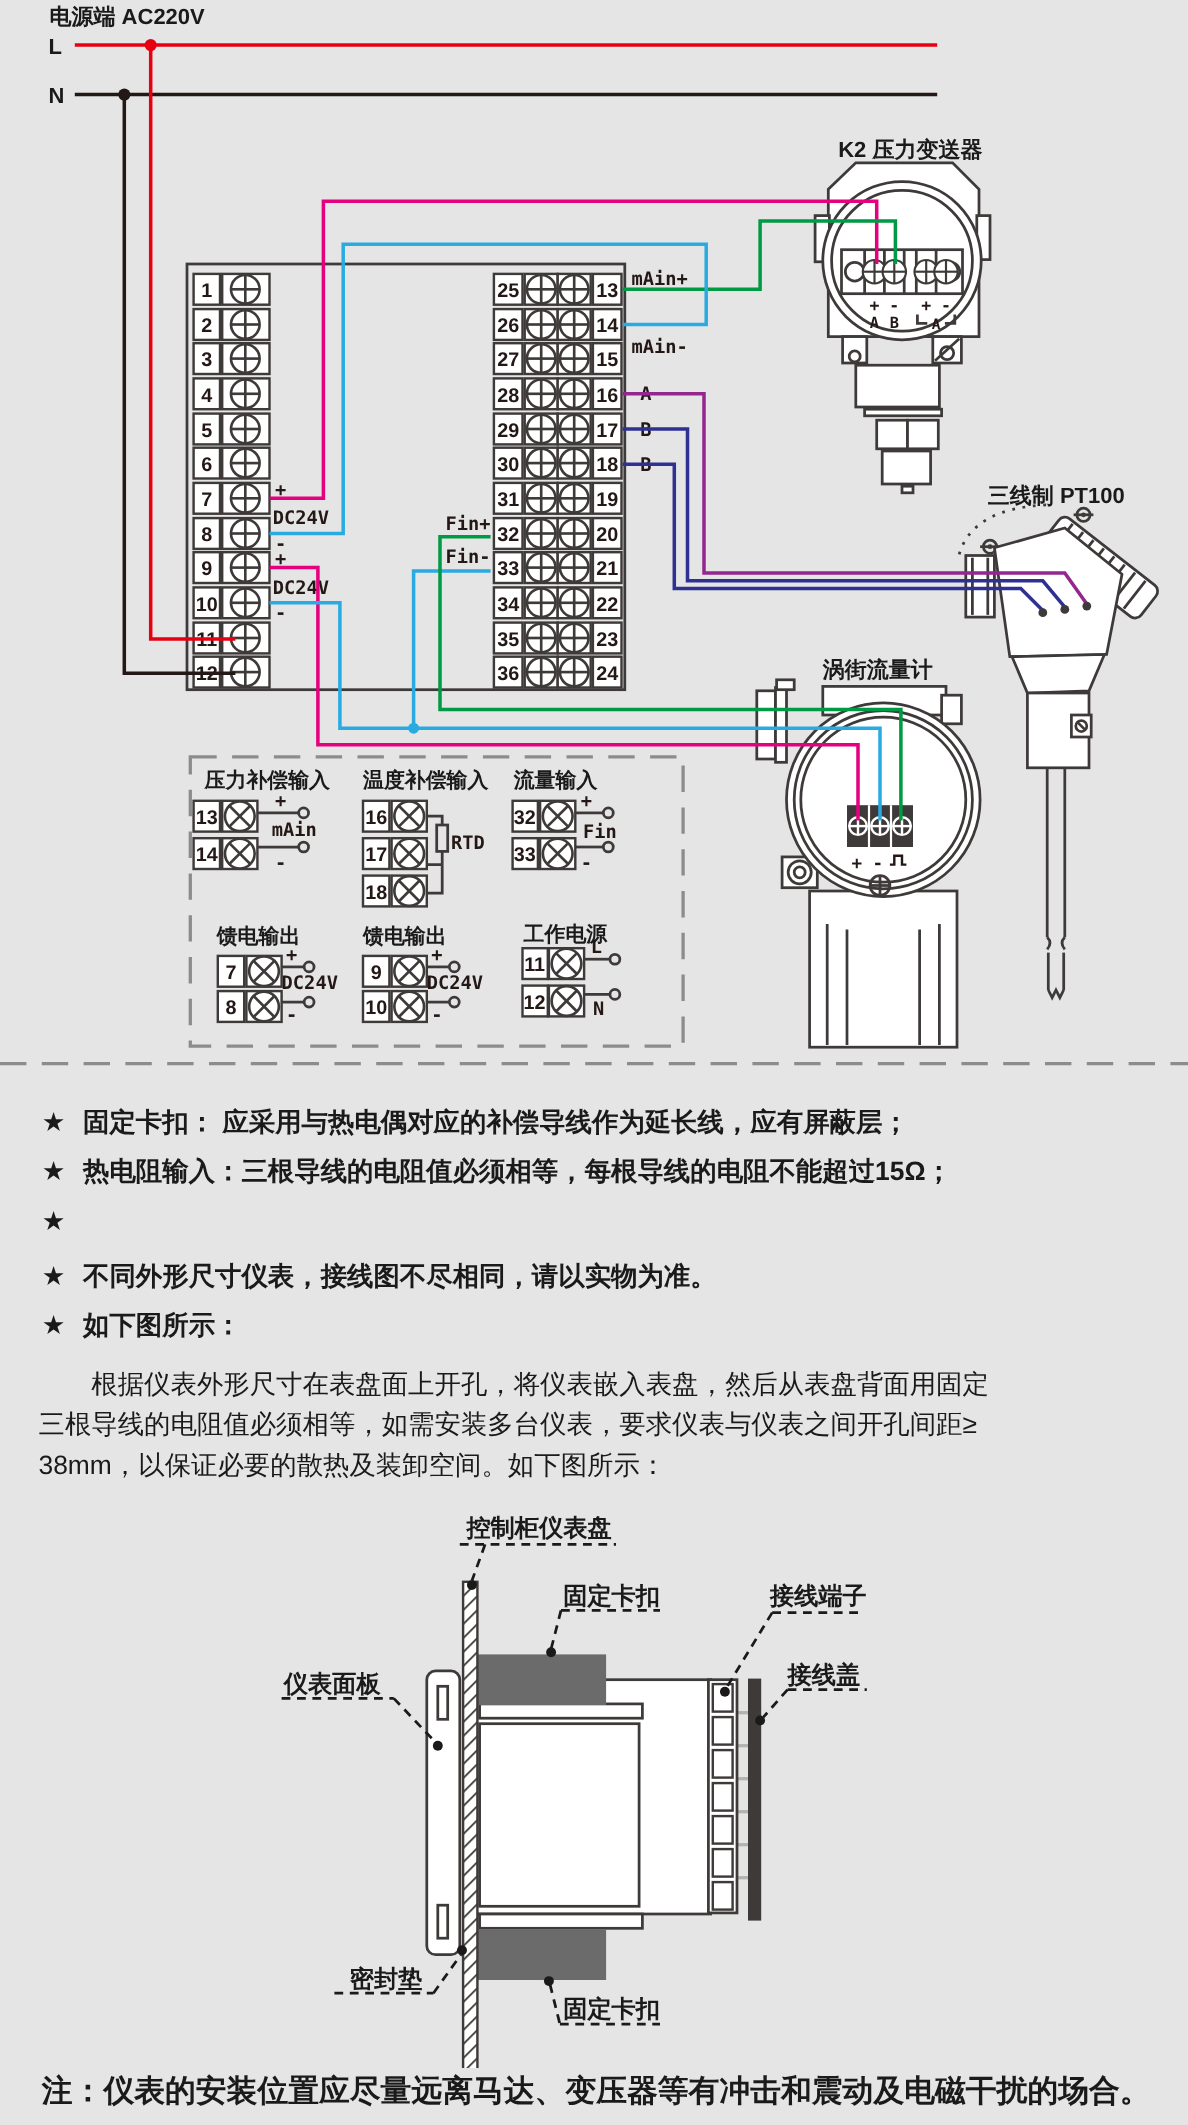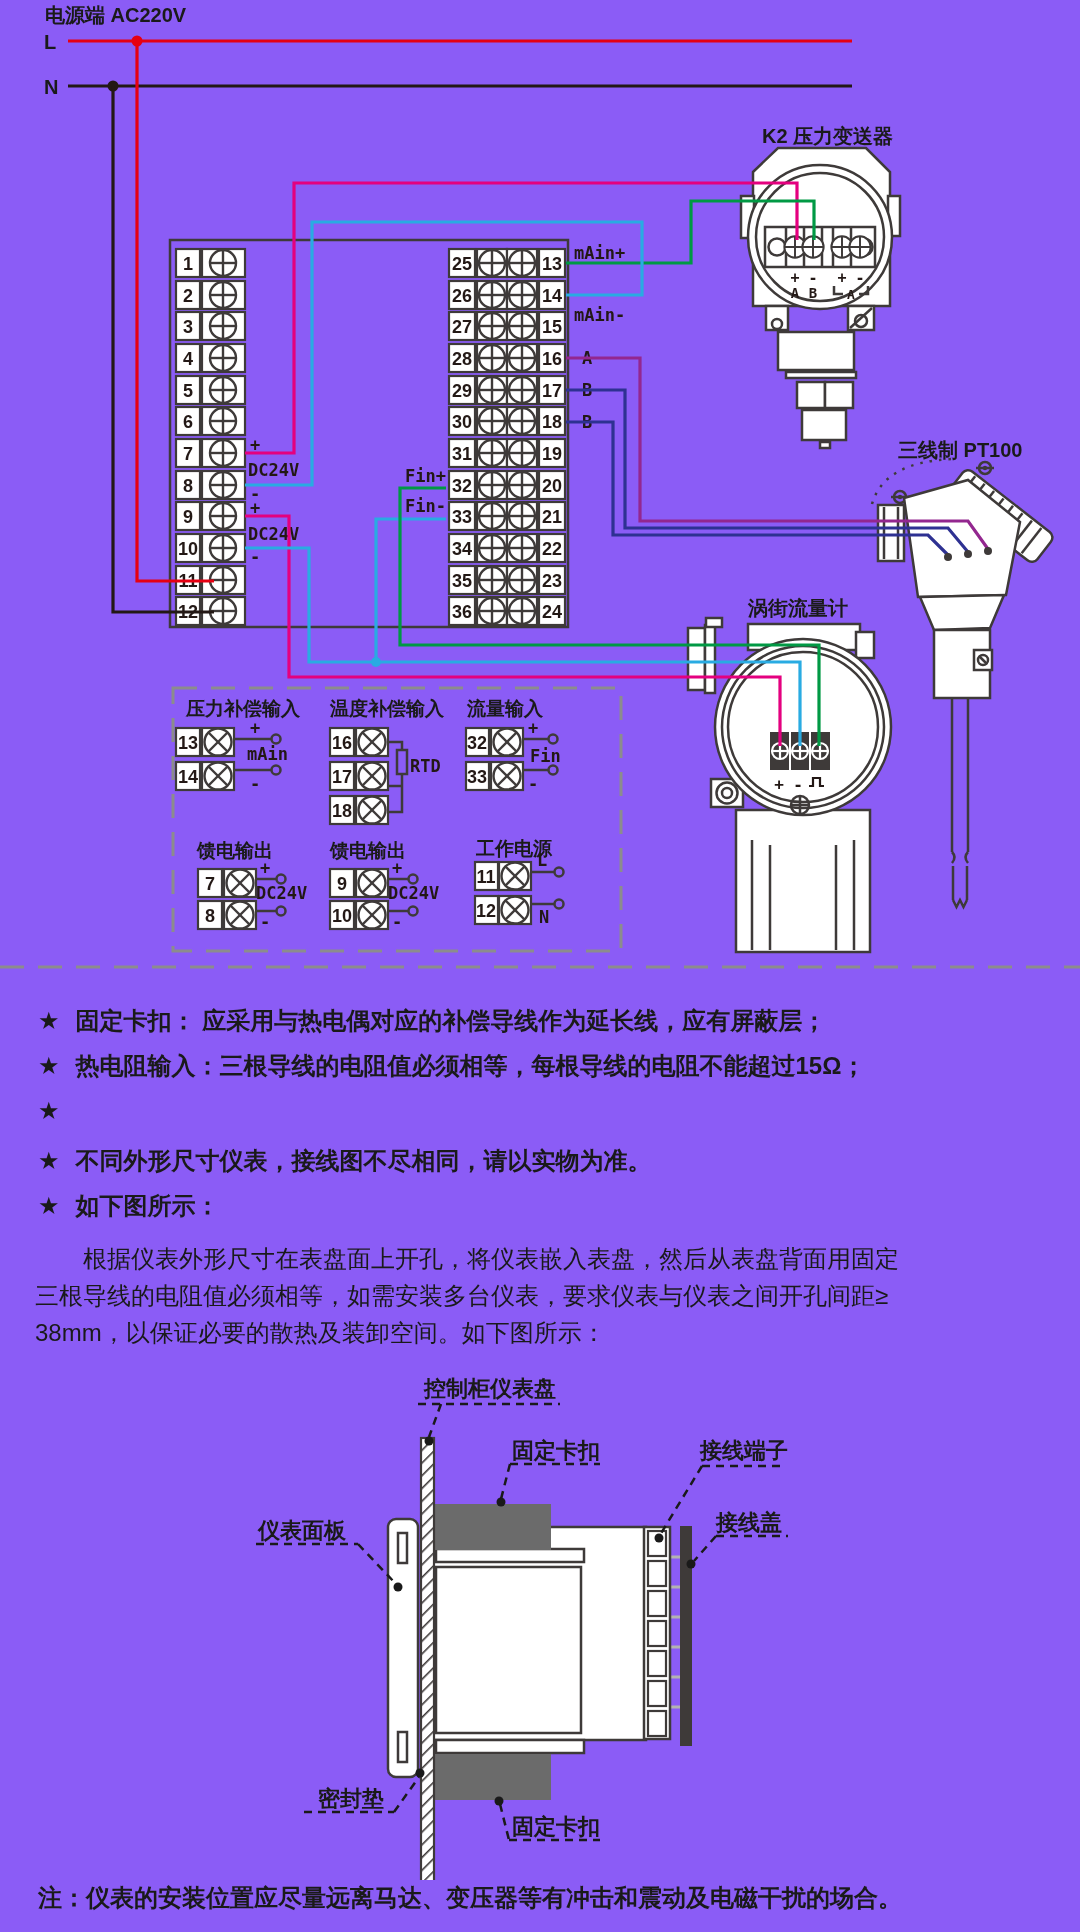--- a/index.html
+++ b/index.html
@@ -1,16 +1,16 @@
 <!DOCTYPE html>
 <html><head>
 <meta charset="utf-8">
 <style>
   html,body{margin:0;padding:0;background:#fff;}
-  .page{position:relative;width:1080px;height:1932px;background:#8b5cf6;overflow:hidden;
+  .page{position:relative;width:1080px;height:1932px;background:#e5e5e5;overflow:hidden;
         font-family:"Liberation Sans","DejaVu Sans",sans-serif;color:#1a1a1a;}
   svg{position:absolute;left:0;display:block;}
   
   .art{fill:none;stroke:#3e3a39;stroke-width:2.5;}
   .artw{fill:#fff;stroke:#3e3a39;stroke-width:2.5;}
   .cell{fill:#fff;stroke:#3e3a39;stroke-width:2.2;}
   .tn{font-size:18px;font-weight:bold;text-anchor:middle;fill:#231815;font-family:"Liberation Sans",sans-serif;}
   .mono{font-family:"DejaVu Sans Mono",monospace;font-size:17px;font-weight:bold;fill:#231815;}
   .cjk{font-size:20px;fill:#1a1a1a;font-weight:600;font-family:"Liberation Sans",sans-serif;}
   .cjs{font-size:19px;fill:#1a1a1a;font-weight:600;font-family:"Liberation Sans",sans-serif;}
@@ -20,21 +20,21 @@
   .dash{fill:none;stroke:#8c8c8c;stroke-width:3;stroke-dasharray:24 14;}
   .lead{fill:none;stroke:#1a1a1a;stroke-width:2.5;stroke-dasharray:8 6;}
   .lbl{font-size:22px;fill:#1a1a1a;font-weight:600;font-family:"Liberation Sans",sans-serif;}
   .gray{fill:#6b6b6b;}
   
   .note{position:absolute;left:38px;width:1020px;display:flex;gap:16px;
         font-size:24px;font-weight:600;line-height:30px;}
   .star{flex:0 0 auto;}
   .para{position:absolute;left:35px;width:1012px;font-size:24px;font-weight:400;line-height:37px;}
   .para .ind{text-indent:48px;}
-  .foot{position:absolute;left:38px;top:1882px;width:1020px;font-size:24px;font-weight:600;}
+  .foot{position:absolute;left:38px;top:1882px;width:1020px;font-size:28px;font-weight:600;}
 </style>
 </head>
 <body>
 
 <div class="page">
 
 <svg style="top:0" width="1080" height="990" viewBox="0 0 1080 990">
   <defs>
     <g id="sp">
           <circle r="13" fill="#fff" stroke="#3e3a39" stroke-width="2.4"></circle>

